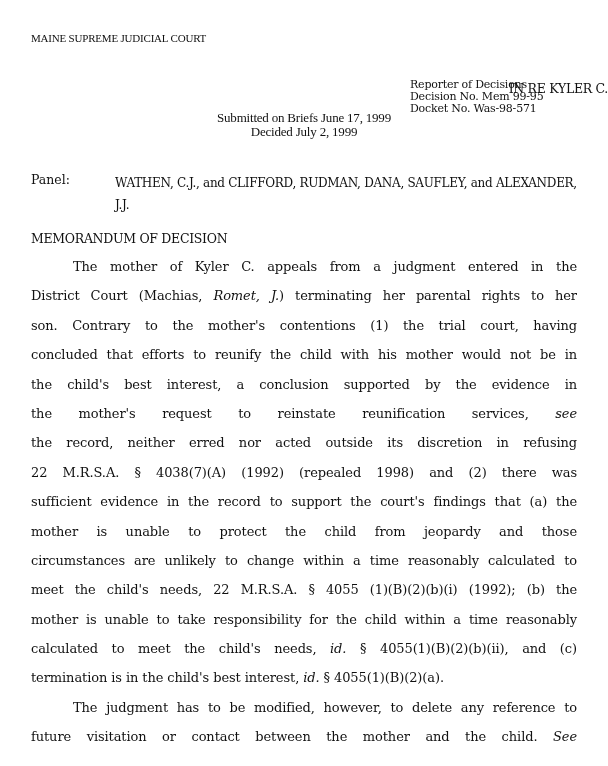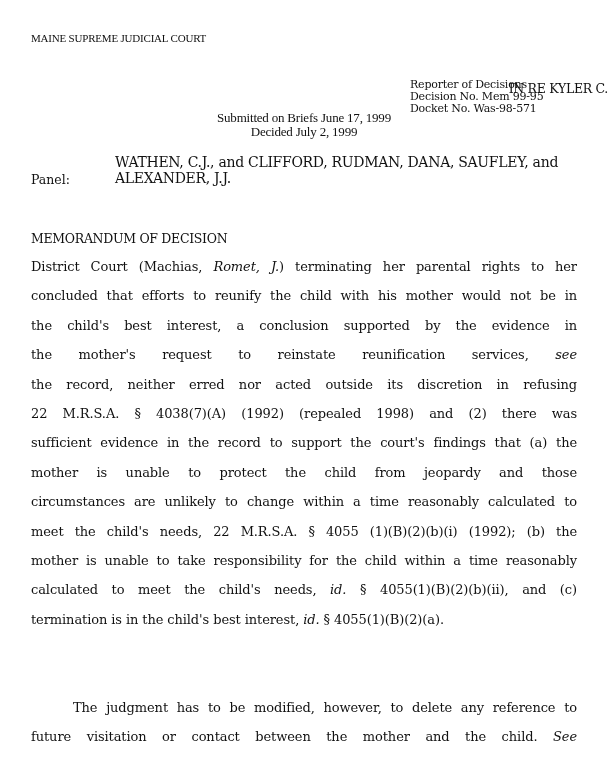--- a/index.html
+++ b/index.html
@@ -9,21 +9,21 @@
     color: #111111;
   }
   .abs { position: absolute; white-space: nowrap; }
   .hdr-left { left: 31px; top: 32px; font-size: 11px; letter-spacing: -0.2px; font-family: Liberation Serif, serif; }
   .hdr-right { left: 410px; top: 32px; font-size: 11px; line-height: 12px; letter-spacing: -0.2px; margin-top: 47px; }
   .hdr-right div { white-space: nowrap; }
   .case-title { left: 0; width: 608px; text-align: right; top: 81px; font-size: 12.5px; letter-spacing: -0.3px; }
   .dates { left: 0; width: 608px; text-align: center; top: 111px; font-size: 13px; line-height: 14px; letter-spacing: -0.2px; }
   .dates div { text-align: center; font-family: Liberation Serif, serif; }
   .panel-label { left: 31px; top: 172px; font-size: 12.5px; }
-  .panel-text { left: 115px; top: 154px; font-size: 14px; line-height: 16px; letter-spacing: -0.3px; white-space: normal; width: 470px; }
+  .panel-text { left: 115px; top: 172px; font-size: 12px; line-height: 22px; letter-spacing: -0.3px; white-space: normal; width: 470px; }
   .memo { left: 31px; top: 231px; font-size: 12.5px; letter-spacing: -0.3px; }
   .body-text { position: absolute; left: 31px; width: 546px; font-size: 13px; letter-spacing: -0.1px; }
   .line { height: 29.4px; line-height: 29.4px; white-space: nowrap; text-align: justify; text-align-last: justify; }
   .line.last { text-align-last: left; }
   .line.indent { padding-left: 42px; }
   .p1 { top: 252px; }
   .p2 { top: 693px; }
   i { font-style: italic; }
 </style>
 </head>
@@ -43,21 +43,23 @@
   <div>Submitted on Briefs June 17, 1999</div>
   <div>Decided July 2, 1999</div>
 </div>
 
 <div class="abs panel-label">Panel:</div>
 <div class="abs panel-text">WATHEN, C.J., and CLIFFORD, RUDMAN, DANA, SAUFLEY, and ALEXANDER, J.J.</div>
 
 <div class="abs memo">MEMORANDUM OF DECISION</div>
 
 <div class="body-text p1">
+  <div class="line indent">The mother of Kyler C. appeals from a judgment entered in the</div>
   <div class="line">District Court (Machias, <i>Romet, J.</i>) terminating her parental rights to her</div>
+  <div class="line">son.  Contrary to the mother's contentions (1) the trial court, having</div>
   <div class="line">concluded that efforts to reunify the child with his mother would not be in</div>
   <div class="line">the child's best interest, a conclusion supported by the evidence in</div>
   <div class="line">the mother's request to reinstate reunification services, <i>see</i></div>
   <div class="line">the record, neither erred nor acted outside its discretion in refusing</div>
   <div class="line">22 M.R.S.A. § 4038(7)(A) (1992) (repealed 1998) and (2) there was</div>
   <div class="line">sufficient evidence in the record to support the court's findings that (a) the</div>
   <div class="line">mother is unable to protect the child from jeopardy and those</div>
   <div class="line">circumstances are unlikely to change within a time reasonably calculated to</div>
   <div class="line">meet the child's needs, 22 M.R.S.A. § 4055 (1)(B)(2)(b)(i) (1992); (b) the</div>
   <div class="line">mother is unable to take responsibility for the child within a time reasonably</div>

